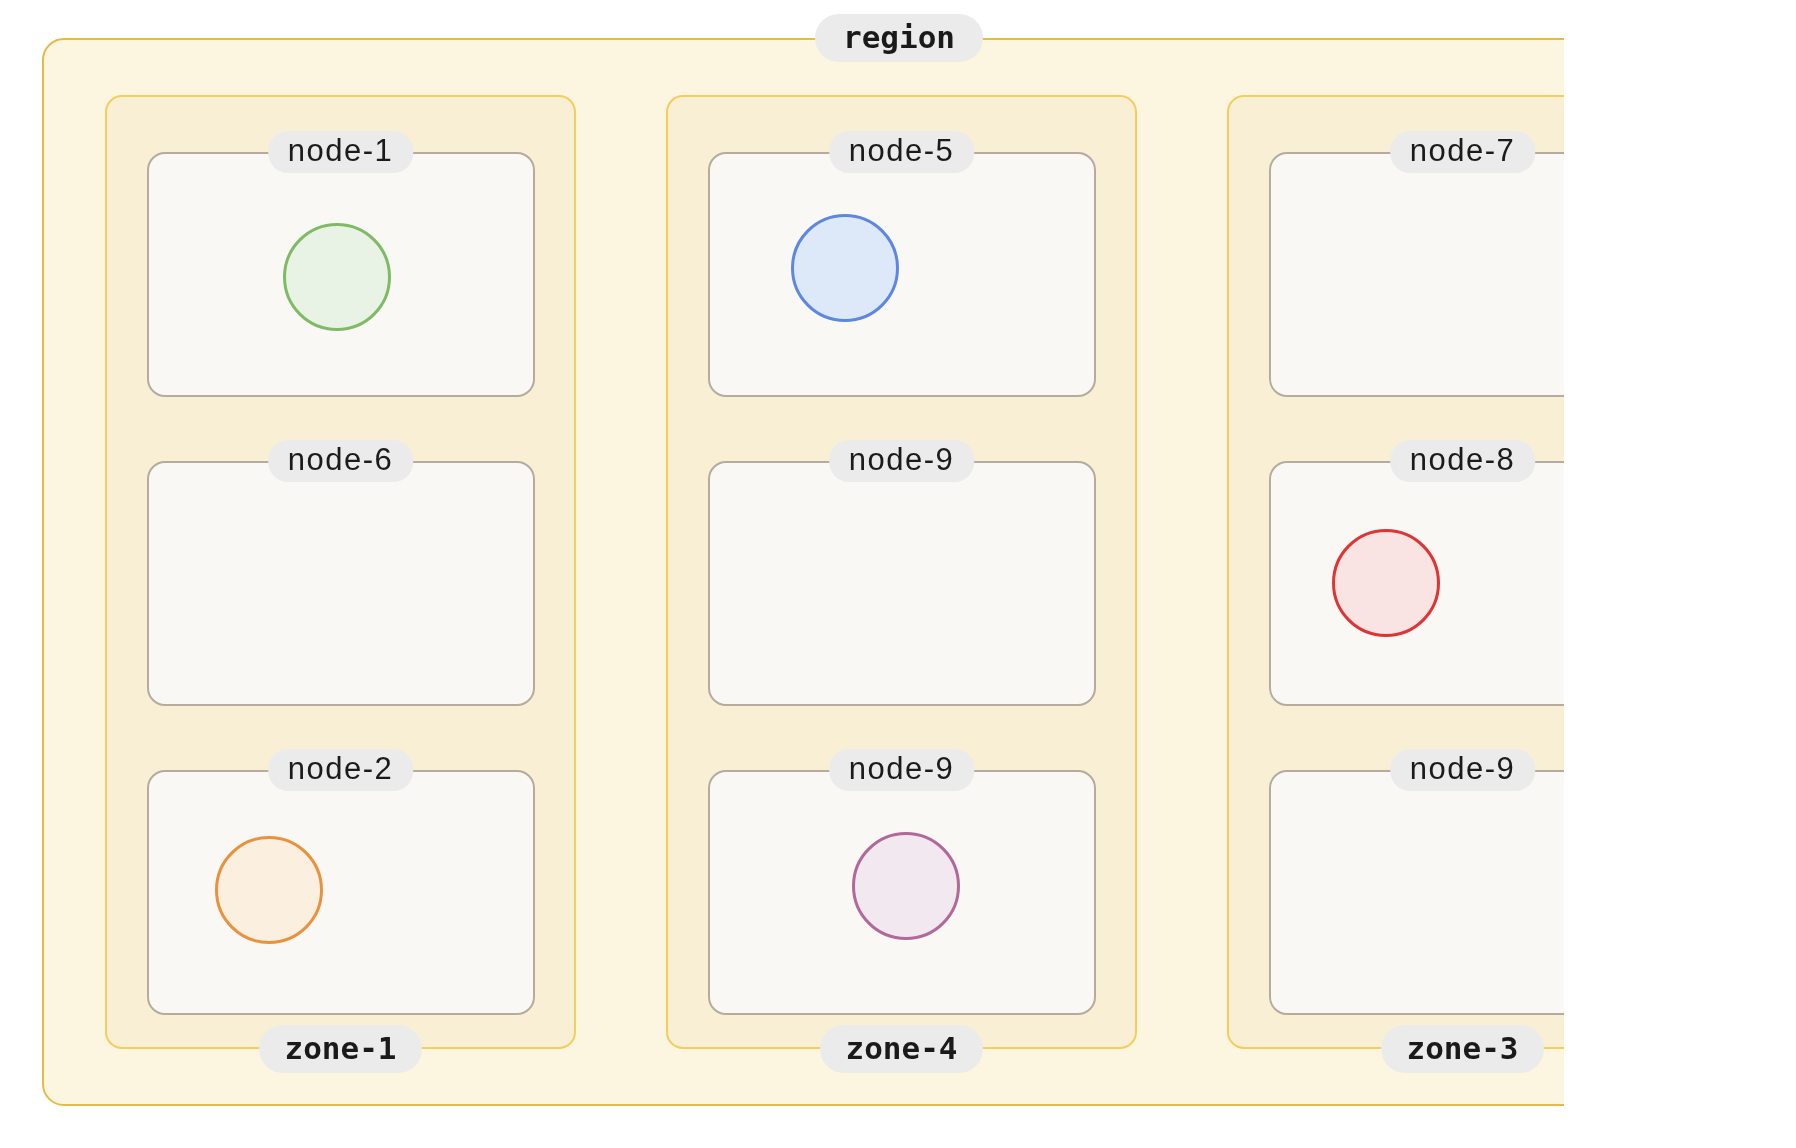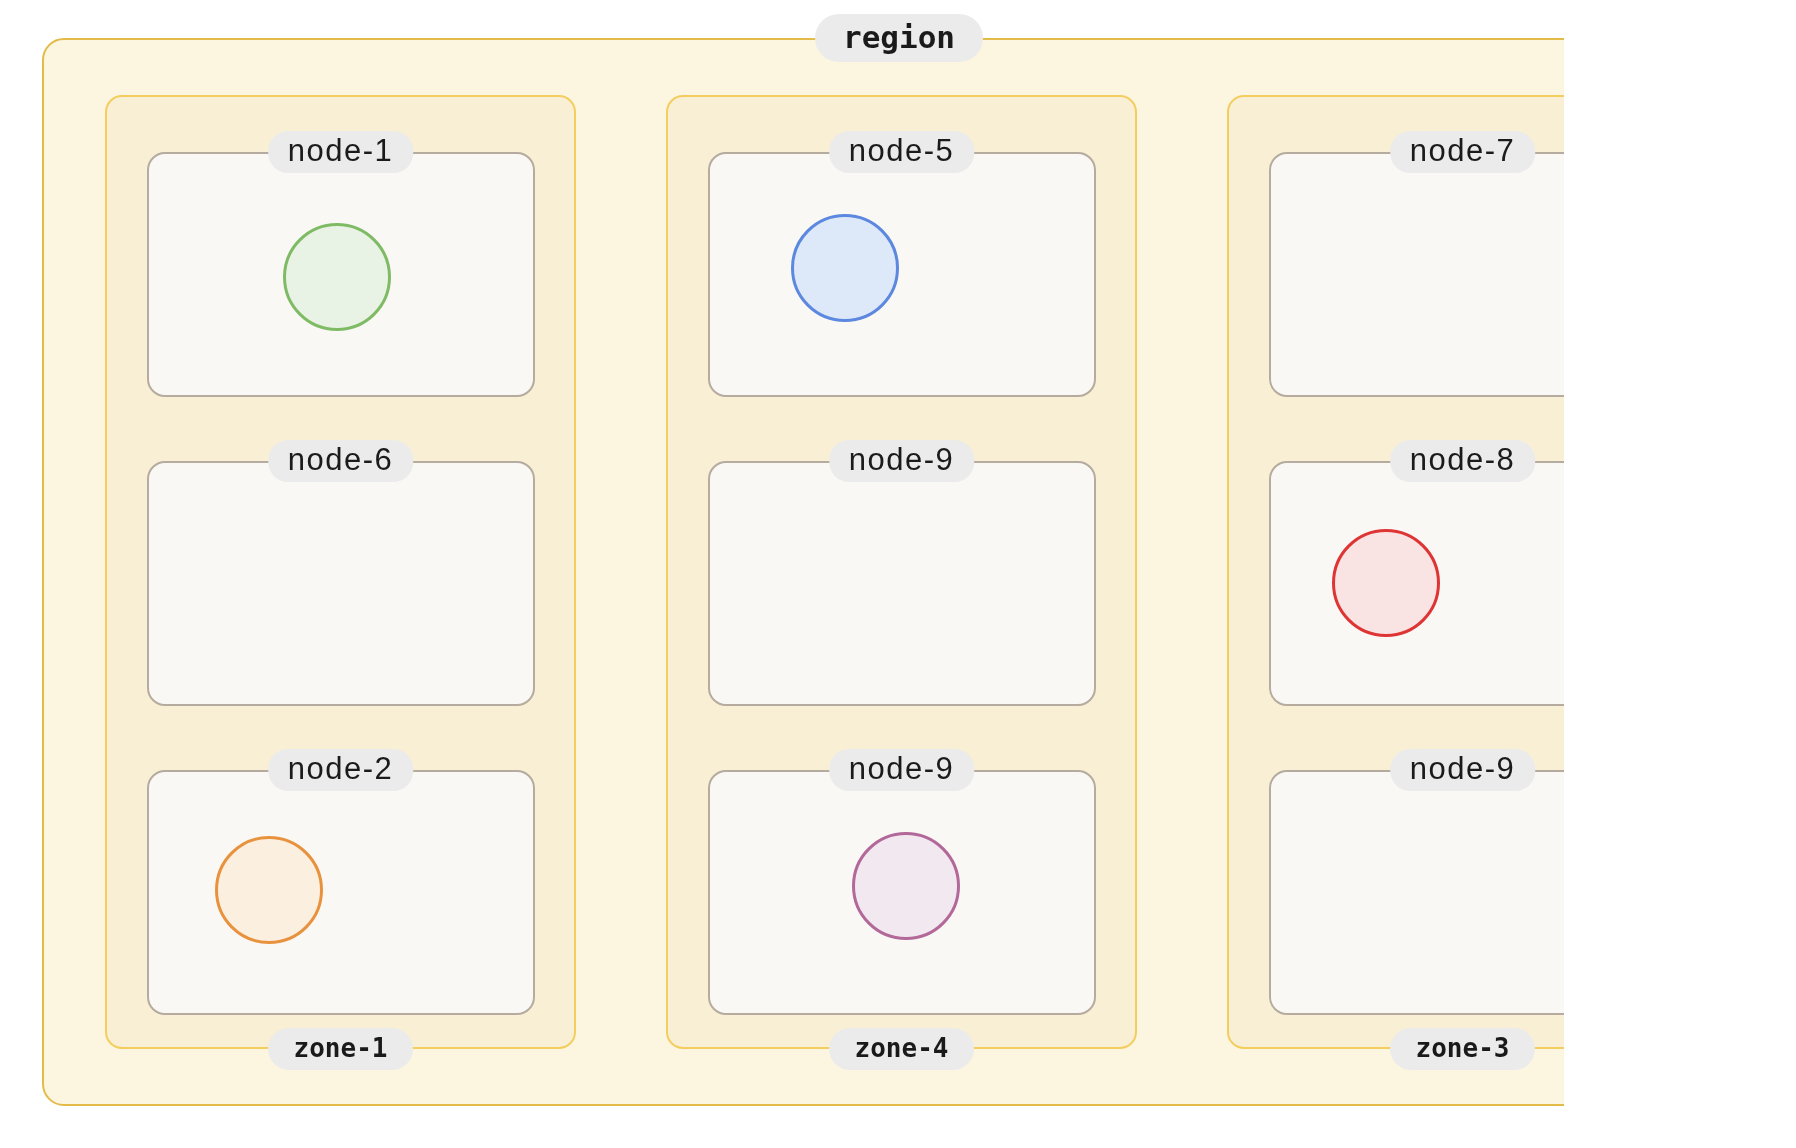--- a/index.html
+++ b/index.html
@@ -78,21 +78,21 @@
     font-weight: bold;
     font-size: 31px;
     padding: 5px 28px 7px 28px;
   }
   .zone-label {
     left: 50%;
     bottom: -2px;
     transform: translate(-50%, 50%);
     font-family: "DejaVu Sans Mono", monospace;
     font-weight: bold;
-    font-size: 26px;
+    font-size: 31px;
     padding: 5px 26px 7px 26px;
   }
   .node-label {
     left: 50%;
     top: -2px;
     transform: translate(-50%, -50%);
     font-family: "Liberation Sans", sans-serif;
     font-weight: 400;
     font-size: 31px;
     letter-spacing: 1.5px;

